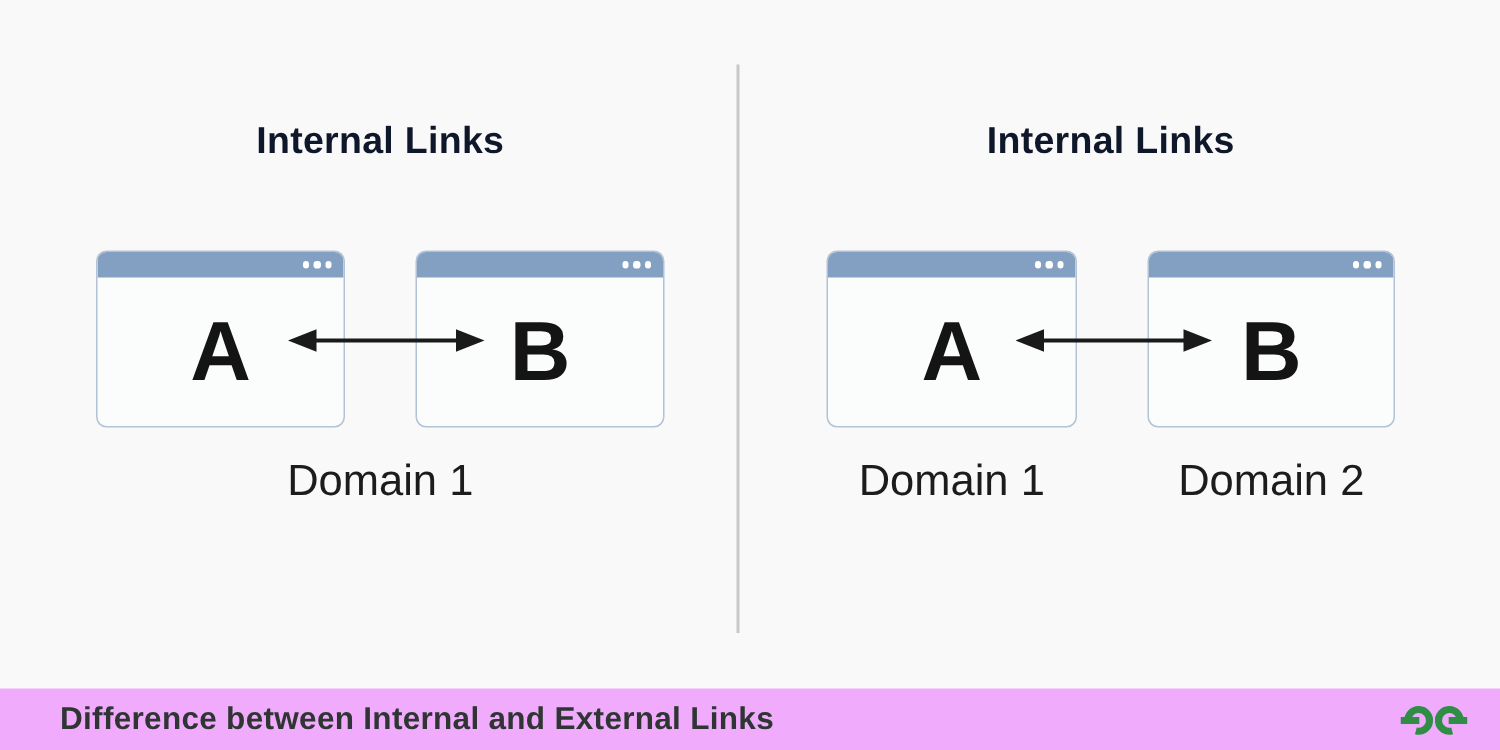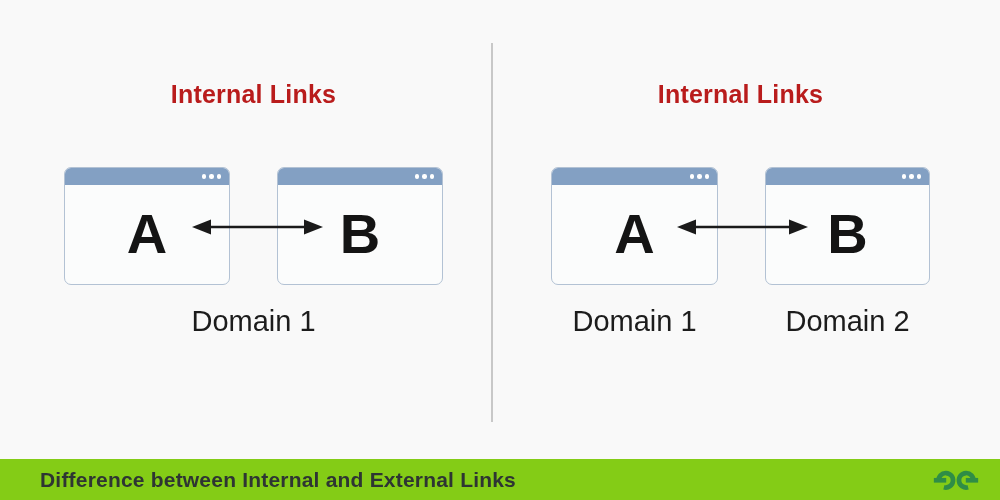--- a/index.html
+++ b/index.html
@@ -16,21 +16,21 @@
     left:491px;top:43px;
     width:2px;height:379px;
     background:#c8c8c8;
   }
   
   .panel-title{
     position:absolute;
     top:80px;height:28px;
     text-align:center;
     font-size:25px;font-weight:700;
-    color:#b91c1c;
+    color:#0f172a;
     letter-spacing:.2px;
   }
   .title-internal{left:64px;width:379px;}
   .title-external{left:551px;width:379px;}
   
   .window{
     position:absolute;
     top:167px;height:118px;
     background:#fbfcfc;
     border:1.5px solid #b3c2d4;
@@ -86,21 +86,21 @@
     color:#1c1c1c;
   }
   .dom-int{left:64px;width:379px;}
   .dom-ext1{left:551px;width:167px;}
   .dom-ext2{left:765px;width:165px;}
   
   .footer{
     position:absolute;
     left:0;top:459px;
     width:1000px;height:41px;
-    background:#84cc16;
+    background:#f0abfc;
   }
   .footer-caption{
     position:absolute;
     left:40px;top:0;height:41px;
     display:flex;align-items:center;
     font-size:21px;
     font-weight:600;
     color:#2e3533;
     letter-spacing:.2px;
   }

